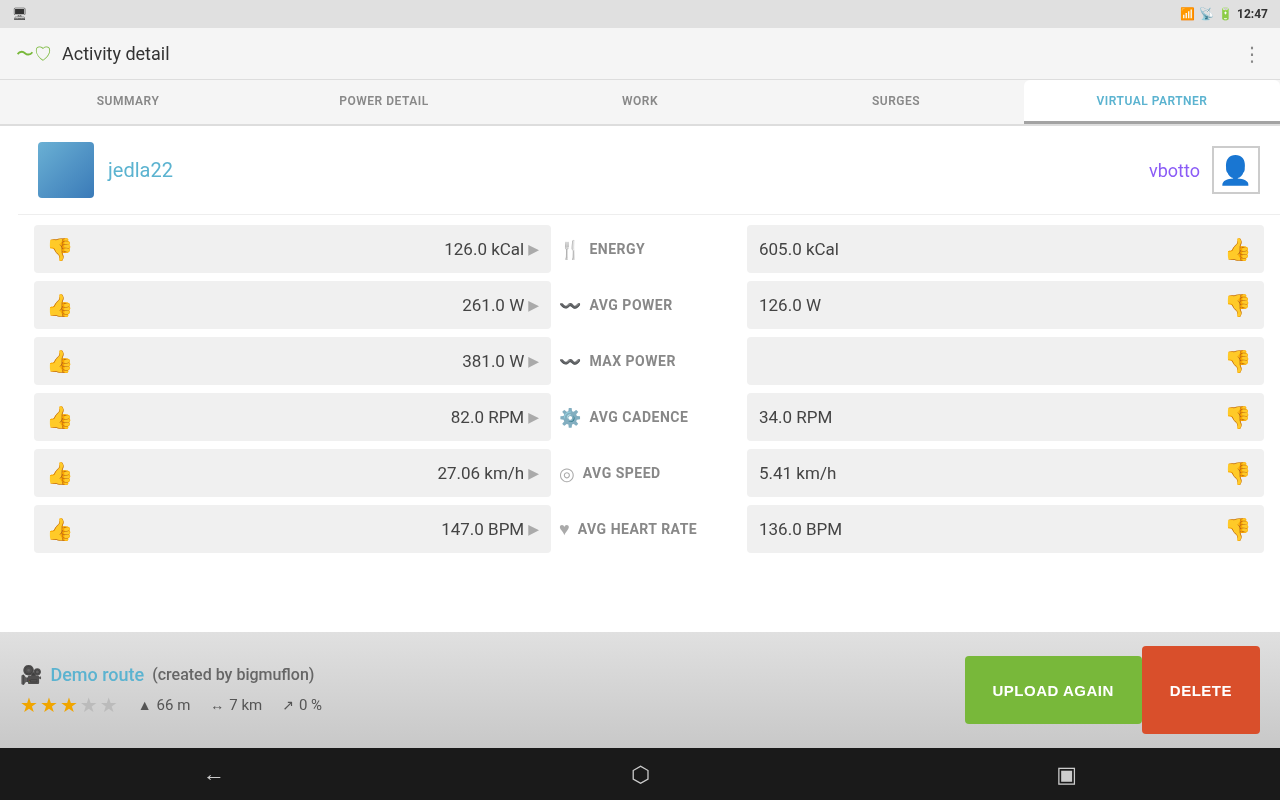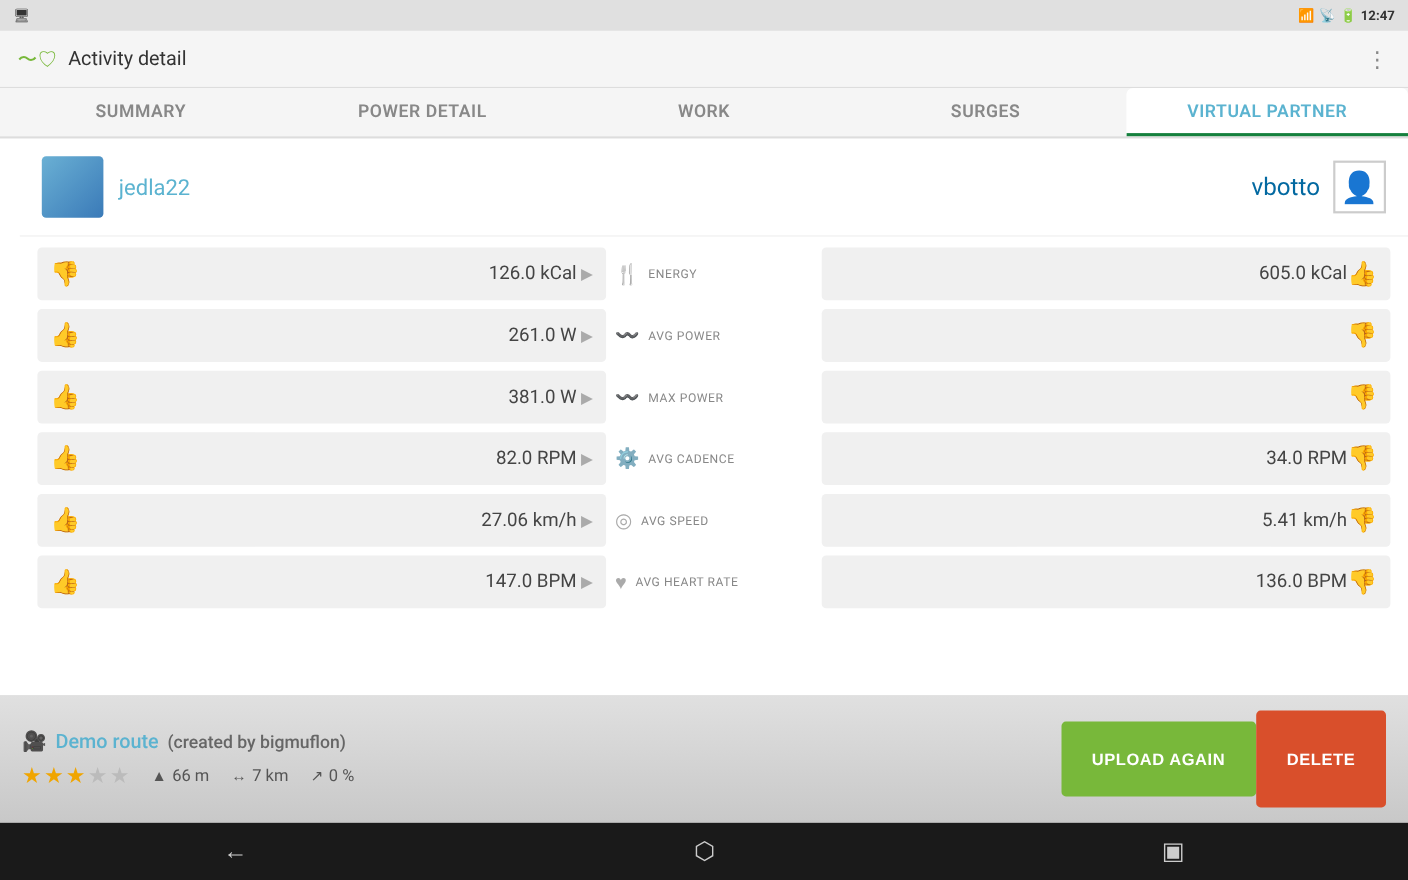--- a/index.html
+++ b/index.html
@@ -46,30 +46,30 @@
       height: 46px;
       display: flex;
       align-items: stretch;
       border-bottom: 2px solid #ddd;
     }
     .tab {
       flex: 1;
       display: flex;
       align-items: center;
       justify-content: center;
-      font-size: 16px;
+      font-size: 12px;
       font-weight: 600;
       color: #888;
       cursor: pointer;
       letter-spacing: 0.5px;
       border-bottom: 3px solid transparent;
     }
     .tab.active {
       color: #5bb3d0;
-      border-bottom: 3px solid #15803d;
+      border-bottom: 3px solid #a3a3a3;
       background: white;
       border-radius: 6px 6px 0 0;
     }
 
     
     .main-content {
       flex: 1;
       background: white;
       overflow-y: auto;
       display: flex;
@@ -96,22 +96,22 @@
       color: #5bb3d0;
       font-weight: 400;
     }
     .partner-right {
       margin-left: auto;
       display: flex;
       align-items: center;
       gap: 12px;
     }
     .username-right {
-      font-size: 22px;
-      color: #0369a1;
+      font-size: 18px;
+      color: #8b5cf6;
     }
     .avatar-right {
       width: 48px;
       height: 48px;
       border: 2px solid #ccc;
       display: flex;
       align-items: center;
       justify-content: center;
       background: white;
     }
@@ -160,37 +160,36 @@
     }
     .stat-value {
       font-size: 17px;
       color: #444;
       font-weight: 400;
     }
     .stat-value-right {
       font-size: 17px;
       color: #444;
       flex: 1;
-      text-align: right;
     }
     .arrow-right {
       color: #aaa;
       font-size: 14px;
       margin-left: 4px;
     }
 
     .stat-middle {
       width: 180px;
       display: flex;
       align-items: center;
       gap: 8px;
       flex-shrink: 0;
     }
     .stat-icon { font-size: 18px; color: #aaa; }
-    .stat-label { font-size: 11px; color: #888; font-weight: 400; letter-spacing: 0.5px; }
+    .stat-label { font-size: 14px; color: #888; font-weight: 700; letter-spacing: 0.5px; }
 
     .thumb-up { color: #78b83a; }
     .thumb-down { color: #d94f2b; }
 
     
     .bottom-section {
       background: linear-gradient(to bottom, #e0e0e0, #c8c8c8);
       padding: 14px 20px;
       display: flex;
       align-items: center;
@@ -320,20 +319,21 @@
       <div class="stat-cell-left">
         <span class="thumb-left thumb-up">👍</span>
         <span class="stat-value" style="margin-left:auto">261.0 W</span>
         <span class="arrow-right">▶</span>
       </div>
       <div class="stat-middle">
         <span class="stat-icon">〰️</span>
         <span class="stat-label">AVG POWER</span>
       </div>
       <div class="stat-cell-right">
+        <span class="stat-value-right">126.0 W</span>
         <span class="thumb-right thumb-down">👎</span>
       </div>
     </div>
 
     <div class="stat-row">
       <div class="stat-cell-left">
         <span class="thumb-left thumb-up">👍</span>
         <span class="stat-value" style="margin-left:auto">381.0 W</span>
         <span class="arrow-right">▶</span>
       </div>

